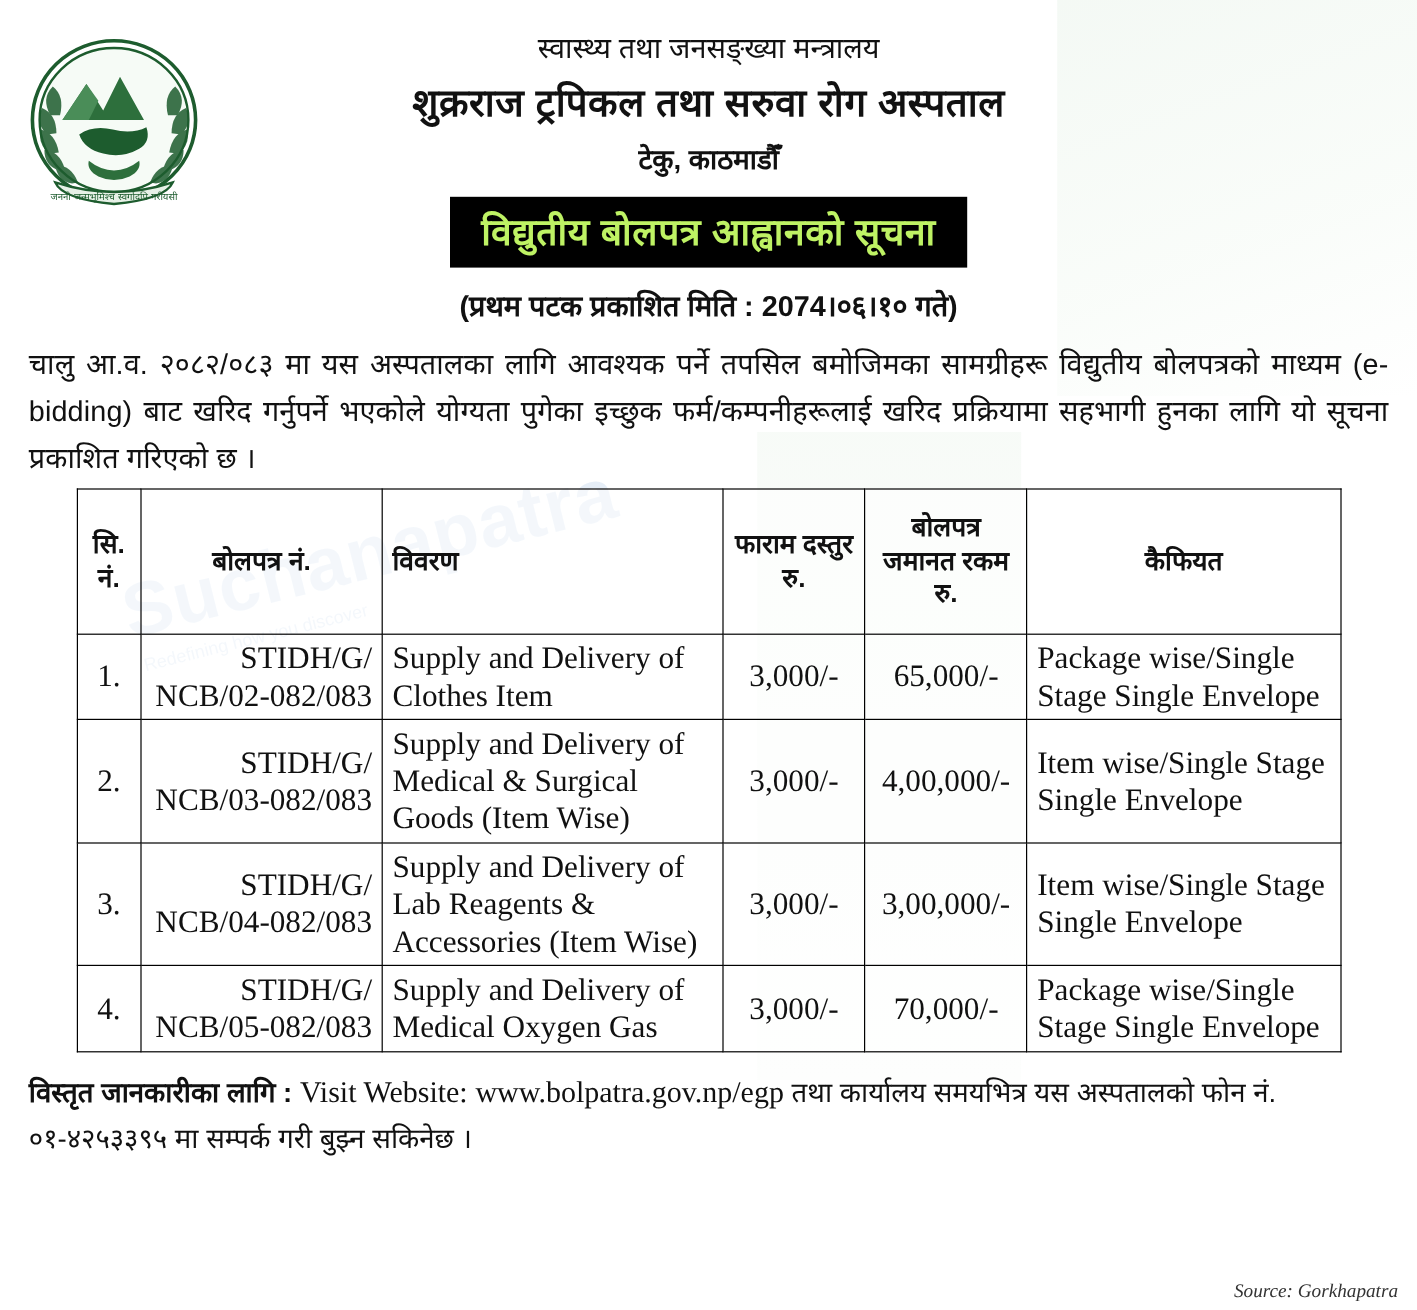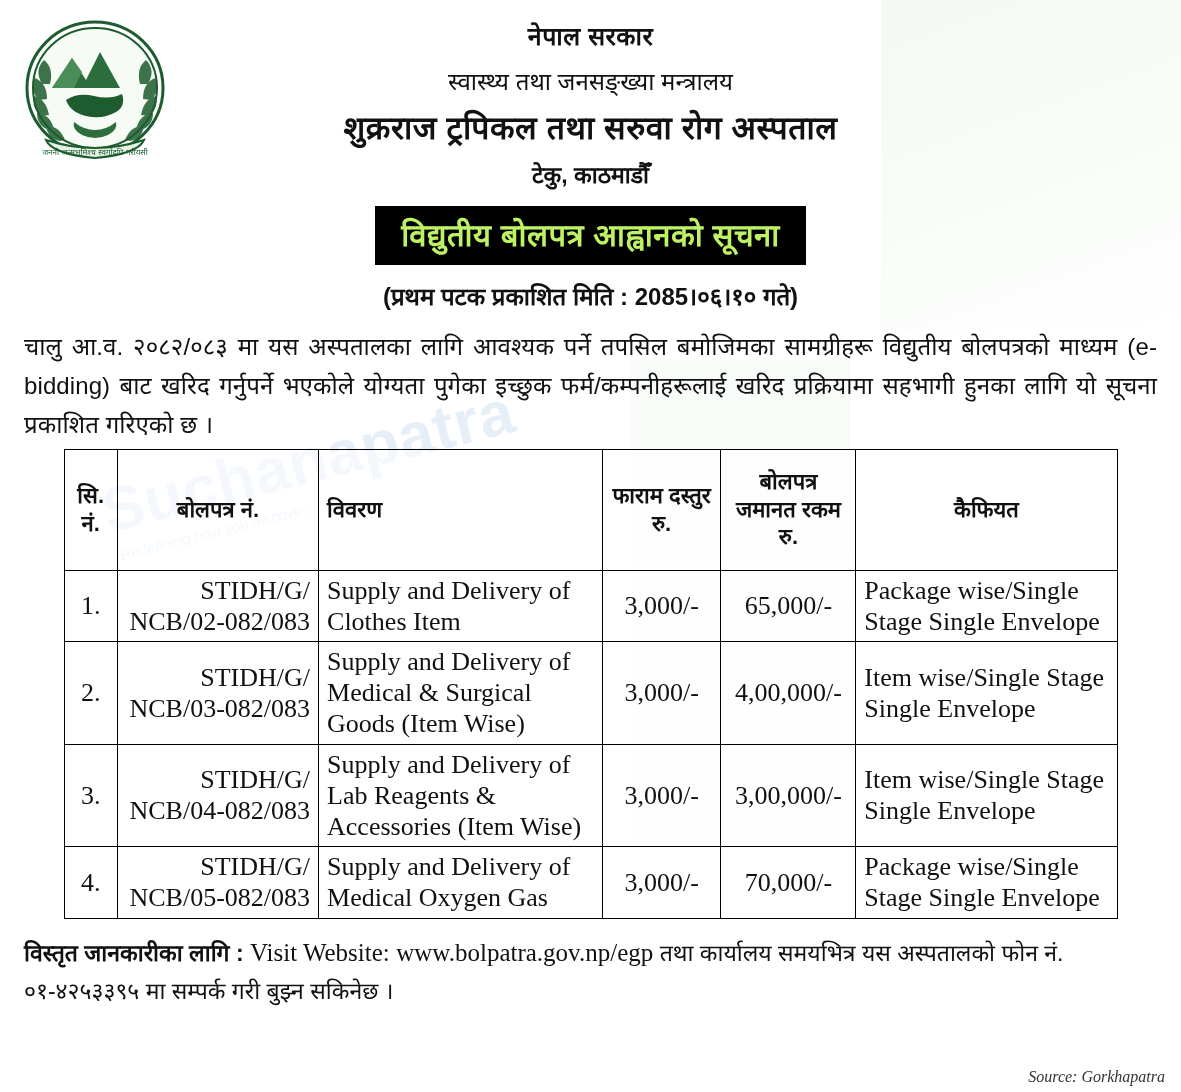--- a/index.html
+++ b/index.html
@@ -242,27 +242,26 @@
 
         <path d="M44 86 q12 -8 28 -4 q16 4 28 -2 q4 12 -6 18 q-14 8 -30 4 q-16 -4 -20 -16 z" fill="#1d5c2e"></path>
 
         <path d="M52 108 q10 8 21 8 q11 0 21 -8 q2 8 -8 13 q-13 6 -26 0 q-10 -5 -8 -13 z" fill="#2d6f3c"></path>
 
         <path d="M24 126 q49 16 98 0 q-6 14 -49 18 q-43 -4 -49 -18 z" fill="#e7f1e7" stroke="#1d5c2e" stroke-width="2"></path>
         <text x="73" y="141" text-anchor="middle" font-size="8" fill="#1d5c2e" font-family="DejaVu Sans, sans-serif">जननी जन्मभूमिश्च स्वर्गादपि गरीयसी</text>
       </svg>
     </div>
 
-    <div class="hdr-line1">नेपाल सरकार</div>
     <div class="hdr-line2">स्वास्थ्य तथा जनसङ्ख्या मन्त्रालय</div>
     <div class="hdr-line3">शुक्रराज ट्रपिकल तथा सरुवा रोग अस्पताल</div>
     <div class="hdr-line4">टेकु, काठमाडौँ</div>
 
     <div class="title-band">विद्युतीय बोलपत्र आह्वानको सूचना</div>
-    <div class="pub-date">(प्रथम पटक प्रकाशित मिति : 2085।०६।१० गते)</div>
+    <div class="pub-date">(प्रथम पटक प्रकाशित मिति : 2074।०६।१० गते)</div>
   </div>
 
   <p class="intro">चालु आ.व. २०८२/०८३ मा यस अस्पतालका लागि आवश्यक पर्ने तपसिल बमोजिमका सामग्रीहरू विद्युतीय बोलपत्रको माध्यम (e-bidding) बाट खरिद गर्नुपर्ने भएकोले योग्यता पुगेका इच्छुक फर्म/कम्पनीहरूलाई खरिद प्रक्रियामा सहभागी हुनका लागि यो सूचना प्रकाशित गरिएको छ ।</p>
 
 
   <table class="bids">
     <thead>
       <tr>
         <th class="h-sn">सि. नं.</th>
         <th class="h-bidno">बोलपत्र नं.</th>

